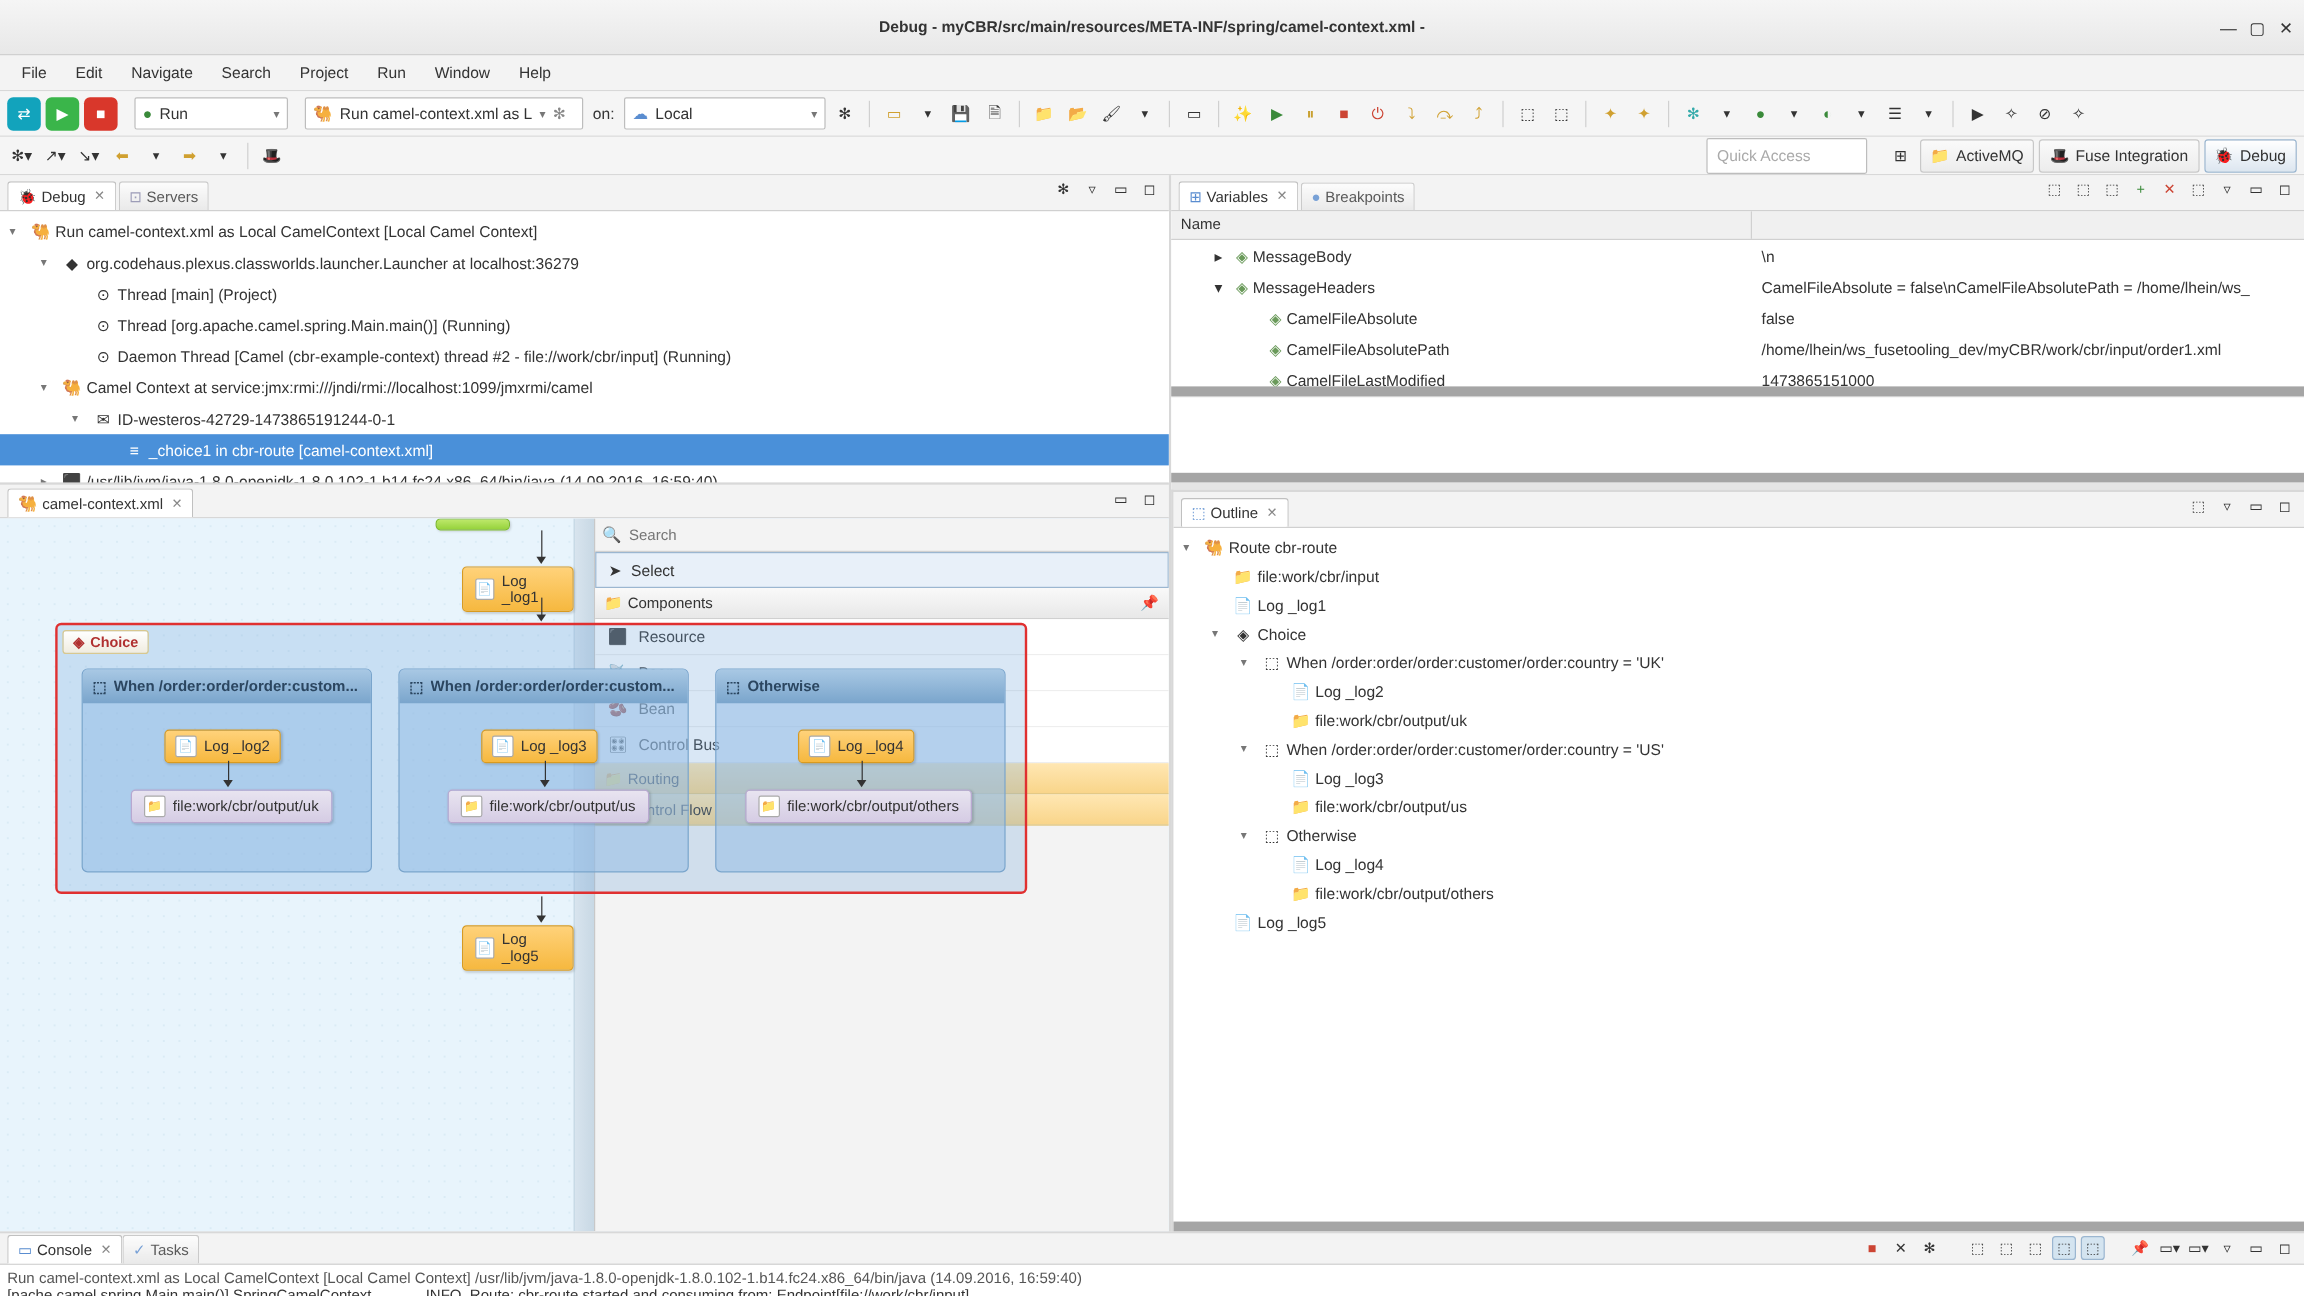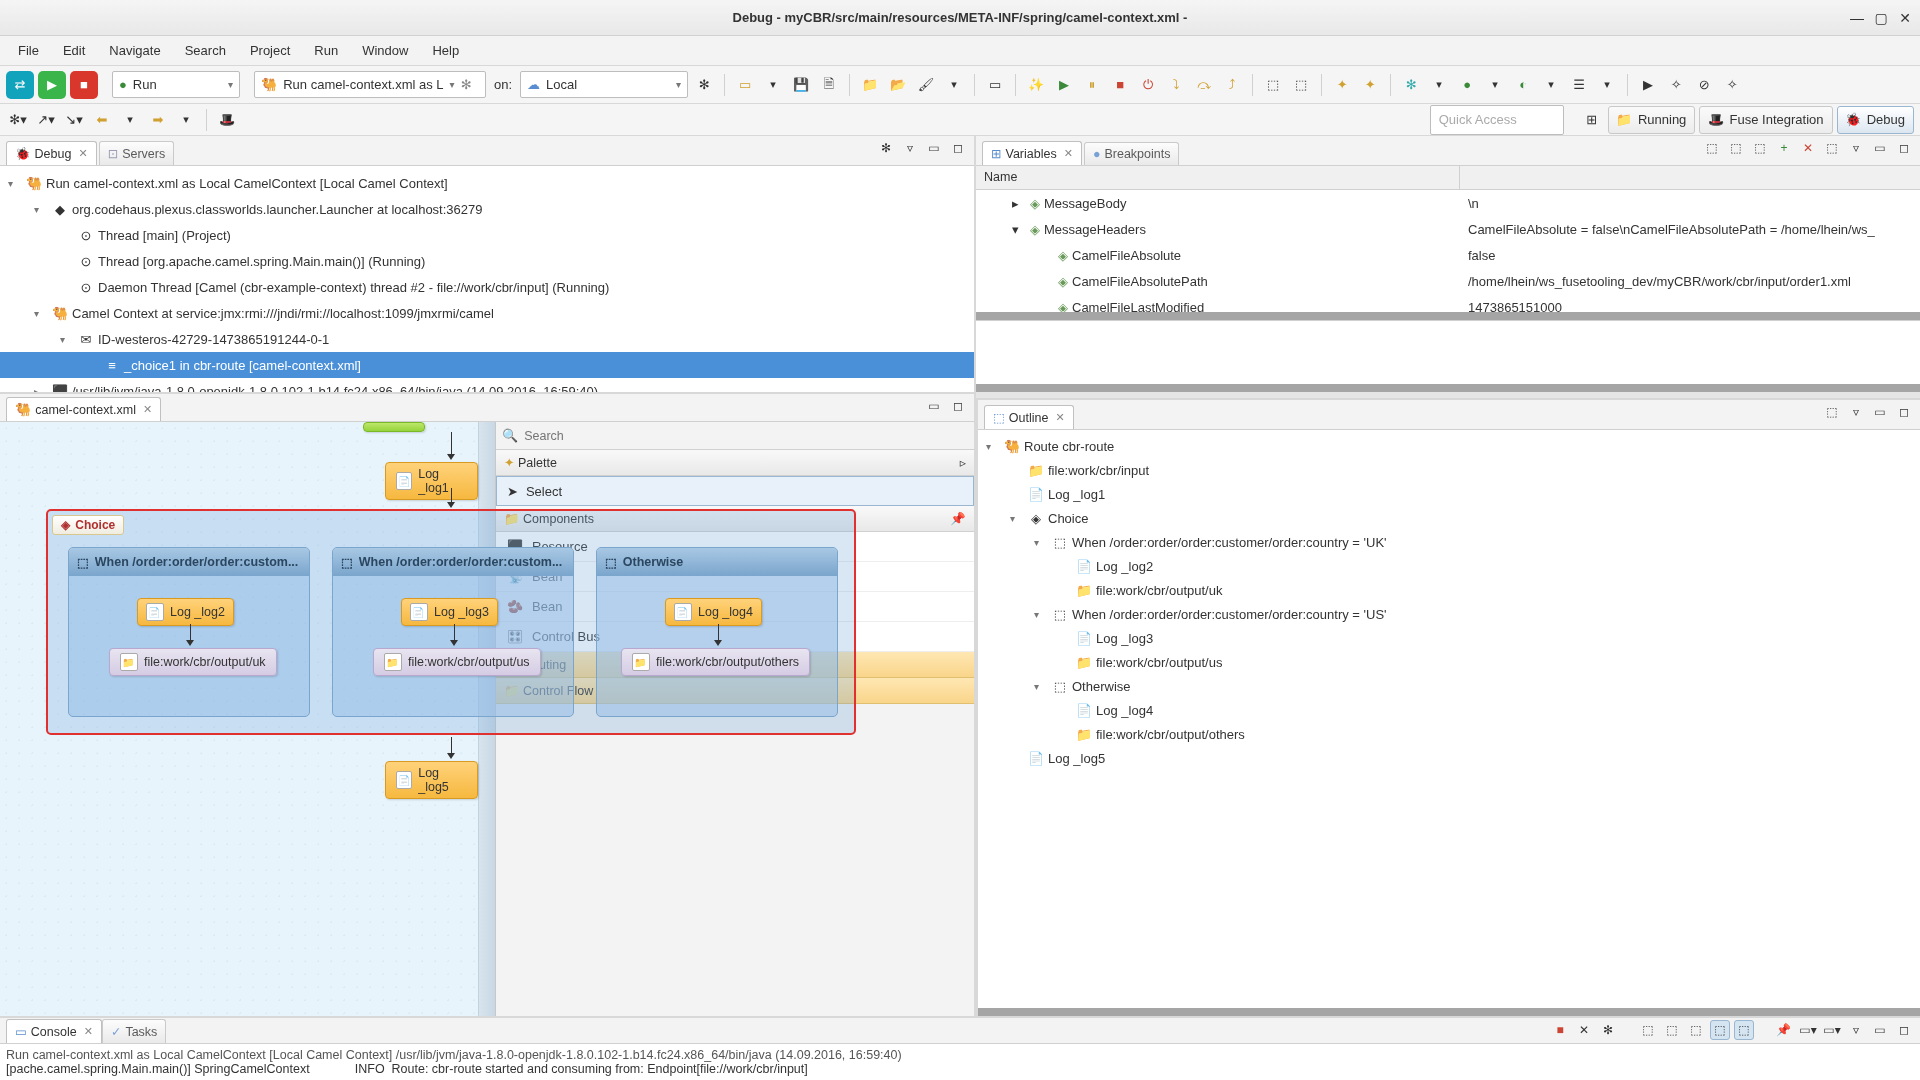--- a/index.html
+++ b/index.html
@@ -1,20 +1,20 @@
 <!DOCTYPE html>
 <html><head>
 <meta charset="utf-8">
 <style>
 * { box-sizing: border-box; margin: 0; padding: 0; font-family: "Segoe UI", Arial, sans-serif; }
 html, body { width: 1920px; height: 1080px; overflow: hidden; background: #f0f0f0; }
 body { font-size: 13px; color: #333; }
 
 
-.titlebar { height: 36px; background: linear-gradient(#f5f5f5,#e8e8e8); border-bottom: 1px solid #d0d0d0; display: flex; align-items: center; justify-content: center; position: relative; }
+.titlebar { height: 46px; background: linear-gradient(#f5f5f5,#e8e8e8); border-bottom: 1px solid #d0d0d0; display: flex; align-items: center; justify-content: center; position: relative; }
 .titlebar .title { font-weight: 600; }
 .titlebar .winbtns { position: absolute; right: 8px; display: flex; gap: 10px; }
 .winbtn { width: 14px; height: 14px; display: flex; align-items: center; justify-content: center; cursor: default; font-size: 14px; }
 
 
 .menubar { height: 30px; background: #f3f3f3; border-bottom: 1px solid #d8d8d8; display: flex; align-items: center; padding: 0 8px; gap: 4px; }
 .menubar .menuitem { padding: 4px 10px; cursor: default; }
 
 
 .toolbar { height: 38px; background: #f5f5f5; border-bottom: 1px solid #d8d8d8; display: flex; align-items: center; padding: 0 6px; gap: 4px; }
@@ -263,21 +263,21 @@
       <span style="color:#c43">🎩</span>
     </div>
   <div style="flex:1"></div>
   <div class="quick-access">
     <span>Quick Access</span>
   </div>
   <div style="width:8px"></div>
   <div class="tb-btn">⊞</div>
   <div class="persp-btn">
     <span style="color:#d0a030">📁</span>
-      <span>Running</span>
+      <span>ActiveMQ</span>
   </div>
   <div class="persp-btn">
     <span style="color:#c43">🎩</span>
       <span>Fuse Integration</span>
   </div>
   <div class="persp-btn active">
     <span style="color:#6a9a5a">🐞</span>
       <span>Debug</span>
   </div>
 </div>
@@ -445,24 +445,20 @@
             <span>Log _log5</span>
           </div>
         </div>
 
         <div style="width:16px;background:linear-gradient(90deg,#d8e4ee,#c8d8e4)"></div>
 
         <div class="palette" style="flex:1">
           <div class="search">
             <span>🔍</span>
             <input placeholder="Search" style="">
-          </div>
-          <div class="pal-header">
-            <span><span style="color:#d0a030">✦</span> <span>Palette</span></span>
-            <span>▹</span>
           </div>
           <div class="pal-item sel">
             <span>➤</span>
             <span>Select</span>
           </div>
           <div class="pal-header">
             <span><span style="color:#d0a030">📁</span> <span>Components</span></span>
             <span>📌</span>
           </div>
           <div class="pal-item">

